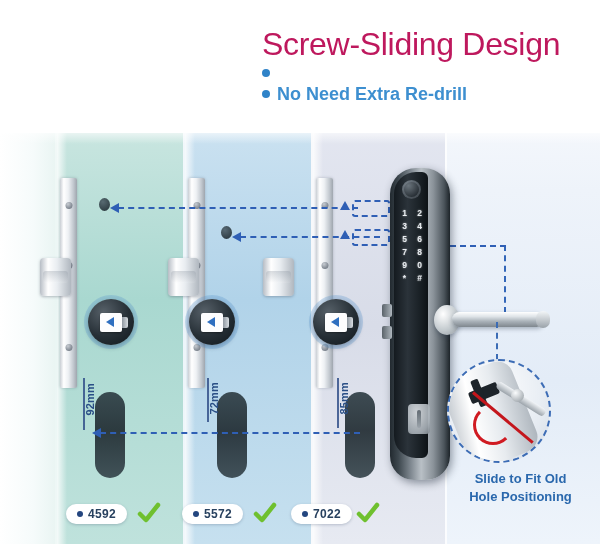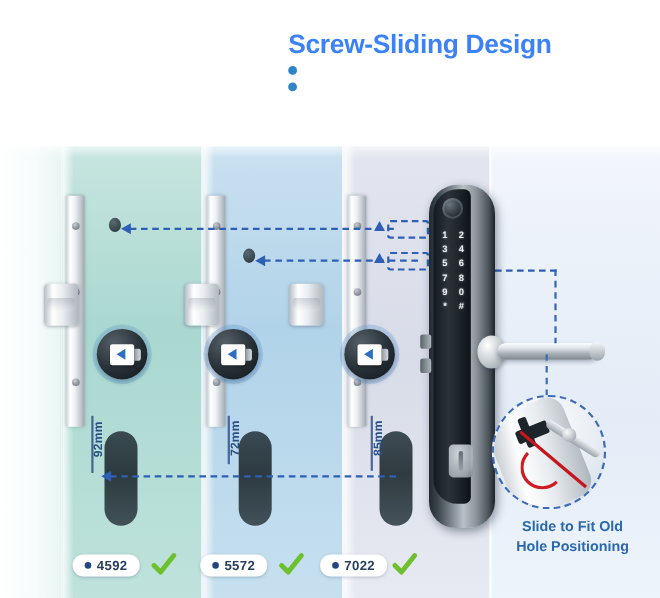--- a/index.html
+++ b/index.html
@@ -15,21 +15,21 @@
   #panel-left-edge{left:0;width:55px;background:linear-gradient(90deg,#ffffff 0%,#f6fbfb 60%,#eaf5f3 100%);}
   .panel-cap{position:absolute;top:0;height:544px;width:10px;background:linear-gradient(90deg,rgba(255,255,255,.85),rgba(255,255,255,0));}
   .seam{position:absolute;top:0;height:544px;width:2px;background:rgba(255,255,255,.75);}
   
   #top-white{position:absolute;left:0;top:0;width:600px;height:133px;background:#ffffff;}
   #top-white-fade{position:absolute;left:0;top:126px;width:600px;height:18px;
     background:linear-gradient(180deg,rgba(255,255,255,1),rgba(255,255,255,0));}
 
   
   #headline-block{position:absolute;left:262px;top:28px;width:330px;z-index:40;}
-  #headline{font-size:24px;font-weight:bold;color:#3b82f6;letter-spacing:-.3px;line-height:1.05;white-space:nowrap;}
+  #headline{font-size:32px;font-weight:normal;color:#be185d;letter-spacing:-.3px;line-height:1.05;white-space:nowrap;}
   .bullet-row{display:flex;align-items:center;gap:7px;margin-top:7px;}
   .bullet-dot{width:8px;height:8px;border-radius:50%;background:#2f83c8;flex:0 0 auto;}
   .bullet-txt{font-size:18px;font-weight:bold;color:#3d8fd0;white-space:nowrap;}
 
   
   .faceplate{position:absolute;width:17px;border-radius:2px;
     background:linear-gradient(90deg,#c9ced4 0%,#ffffff 22%,#eef1f4 48%,#c3c9d0 78%,#9fa6ae 100%);
     box-shadow:0 0 3px rgba(70,80,95,.32);}
   .fp-hole{position:absolute;left:50%;transform:translateX(-50%);width:7px;height:7px;border-radius:50%;
     background:radial-gradient(circle at 35% 30%,#c7ccd2,#7d858f 70%,#aeb5bd);}
@@ -154,20 +154,21 @@
   <div id="top-white"></div>
   <div id="top-white-fade"></div>
 
   <div id="headline-block">
     <div id="headline">Screw-Sliding Design</div>
     <div class="bullet-row">
       <span class="bullet-dot"></span>
     </div>
     <div class="bullet-row">
       <span class="bullet-dot"></span>
+      <span class="bullet-txt">No Need Extra Re-drill</span>
     </div>
   </div>
 
   <div class="faceplate" style="left:60px;top:178px;height:210px;">
     <div class="fp-hole" style="top:24px;"></div>
     <div class="fp-hole" style="top:84px;"></div>
     <div class="fp-hole" style="top:166px;"></div>
   </div>
   <div class="bolt" style="left:40px;top:258px;"></div>
   <div class="small-hole" style="left:99px;top:198px;"></div>

